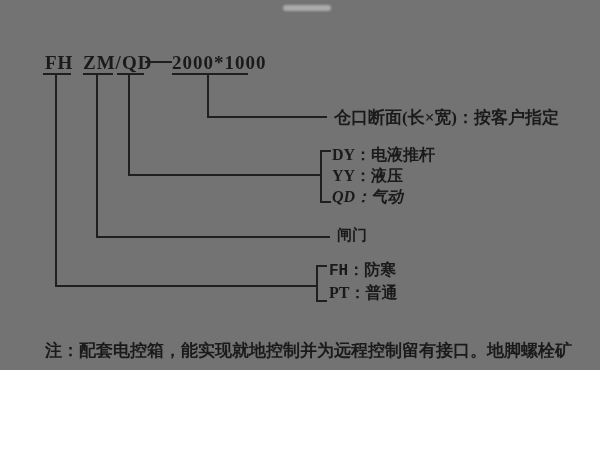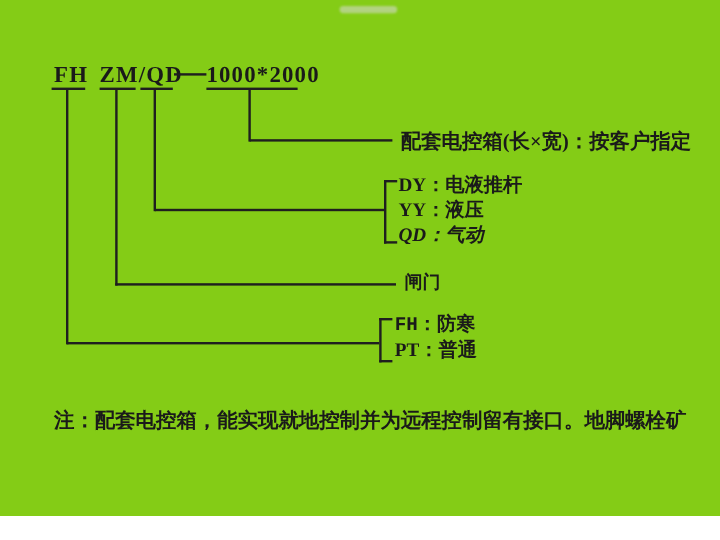--- a/index.html
+++ b/index.html
@@ -1,17 +1,17 @@
 <!DOCTYPE html>
 <html><head>
 <meta charset="utf-8">
 <style>
   html,body{margin:0;padding:0;background:#fff;}
   .stage{
-    position:relative;width:600px;height:430px;background:#84cc16;
+    position:relative;width:600px;height:370px;background:#737373;
     font-family:"Liberation Serif","DejaVu Serif",serif;
     color:#1a1a1a;overflow:hidden;
   }
   .ln{position:absolute;background:#1f1f1f;}
   .model-txt{
     position:absolute;top:53px;font-size:19px;line-height:20px;
     font-weight:700;letter-spacing:1px;white-space:nowrap;
   }
   .lbl{
     position:absolute;font-weight:700;white-space:nowrap;
@@ -34,21 +34,21 @@
 </style>
 </head>
 <body>
 
 <div class="stage">
 
   <div class="artifact"></div>
 
   <span class="model-txt" style="left:45px;">FH</span>
   <span class="model-txt" style="left:83px;">ZM/QD</span>
-  <span class="model-txt" style="left:172px;">1000*2000</span>
+  <span class="model-txt" style="left:172px;">2000*1000</span>
 
   <div class="ln" style="left:145px;top:61px;width:27px;height:2px;"></div>
 
   <div class="ln" style="left:43px;top:73px;width:28px;height:2px;"></div>
   <div class="ln" style="left:83px;top:73px;width:30px;height:2px;"></div>
   <div class="ln" style="left:117px;top:73px;width:27px;height:2px;"></div>
   <div class="ln" style="left:172px;top:73px;width:76px;height:2px;"></div>
 
   <div class="ln" style="left:55px;top:75px;width:2px;height:212px;"></div>
   <div class="ln" style="left:96px;top:75px;width:2px;height:163px;"></div>
@@ -56,21 +56,21 @@
   <div class="ln" style="left:207px;top:75px;width:2px;height:43px;"></div>
 
   <div class="ln" style="left:208px;top:116px;width:119px;height:2px;"></div>
   <div class="ln" style="left:129px;top:174px;width:191px;height:2px;"></div>
   <div class="ln" style="left:96px;top:236px;width:234px;height:2px;"></div>
   <div class="ln" style="left:56px;top:285px;width:260px;height:2px;"></div>
 
   <div class="bracket" style="left:320px;top:150px;height:49px;"></div>
   <div class="bracket" style="left:316px;top:265px;height:33px;"></div>
 
-  <span class="lbl" style="left:334px;top:106px;font-size:17px;">配套电控箱(长×宽)：按客户指定</span>
+  <span class="lbl" style="left:334px;top:106px;font-size:17px;">仓口断面(长×宽)：按客户指定</span>
 
   <span class="lbl lbl-sm" style="left:332px;top:146px;">DY：电液推杆</span>
   <span class="lbl lbl-sm" style="left:332px;top:167px;">YY：液压</span>
   <span class="lbl lbl-sm" style="left:332px;top:188px;font-style:italic;">QD：气动</span>
 
   <span class="lbl" style="left:337px;top:226px;font-size:15px;">闸门</span>
 
   <span class="lbl lbl-sm" style="left:329px;top:263px;font-family:Liberation Mono, monospace;">FH：防寒</span>
   <span class="lbl lbl-sm" style="left:329px;top:284px;text-align:right;">PT：普通</span>
 

